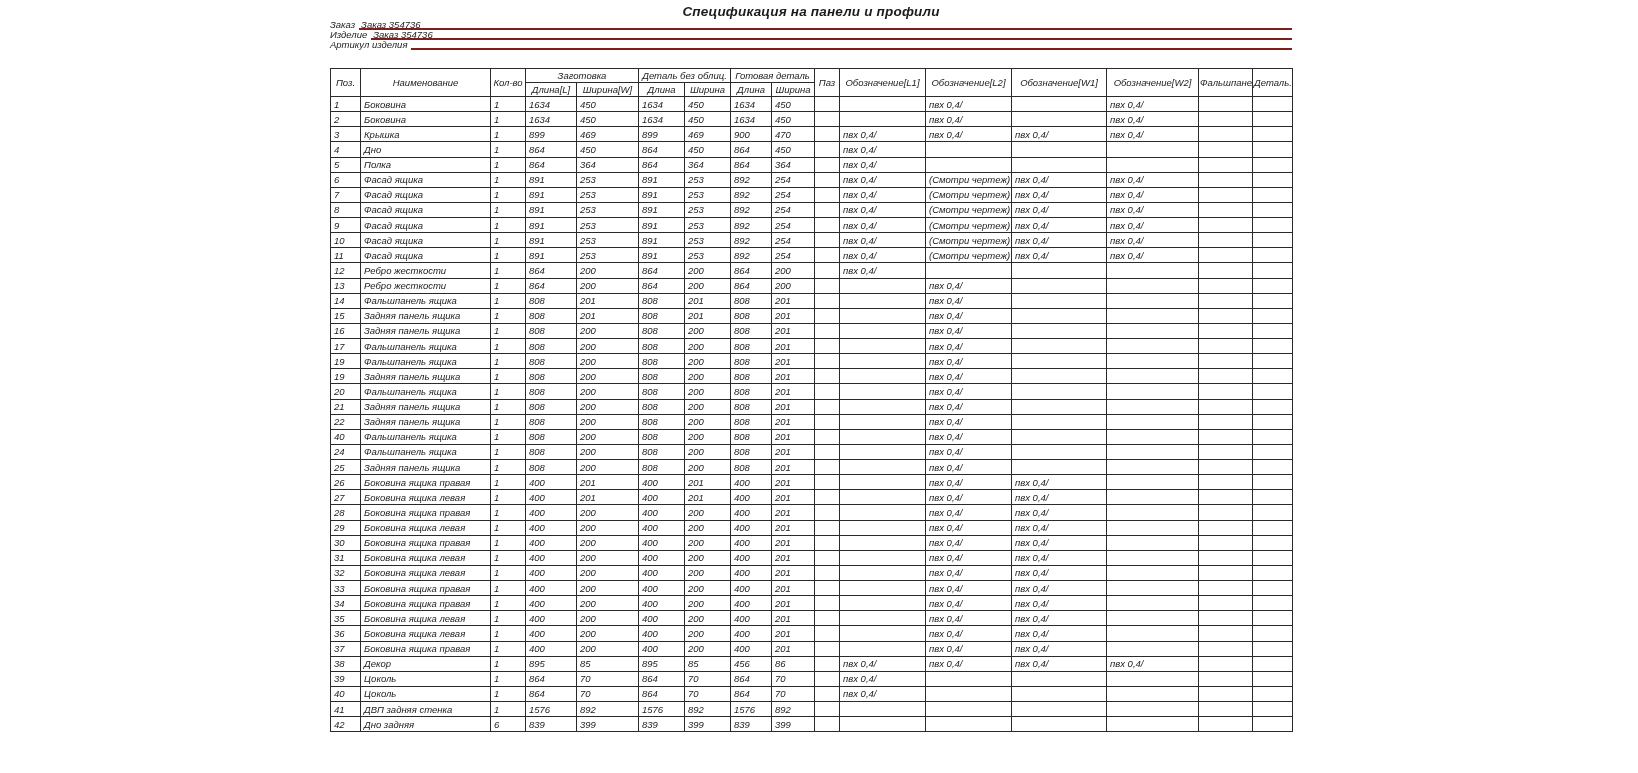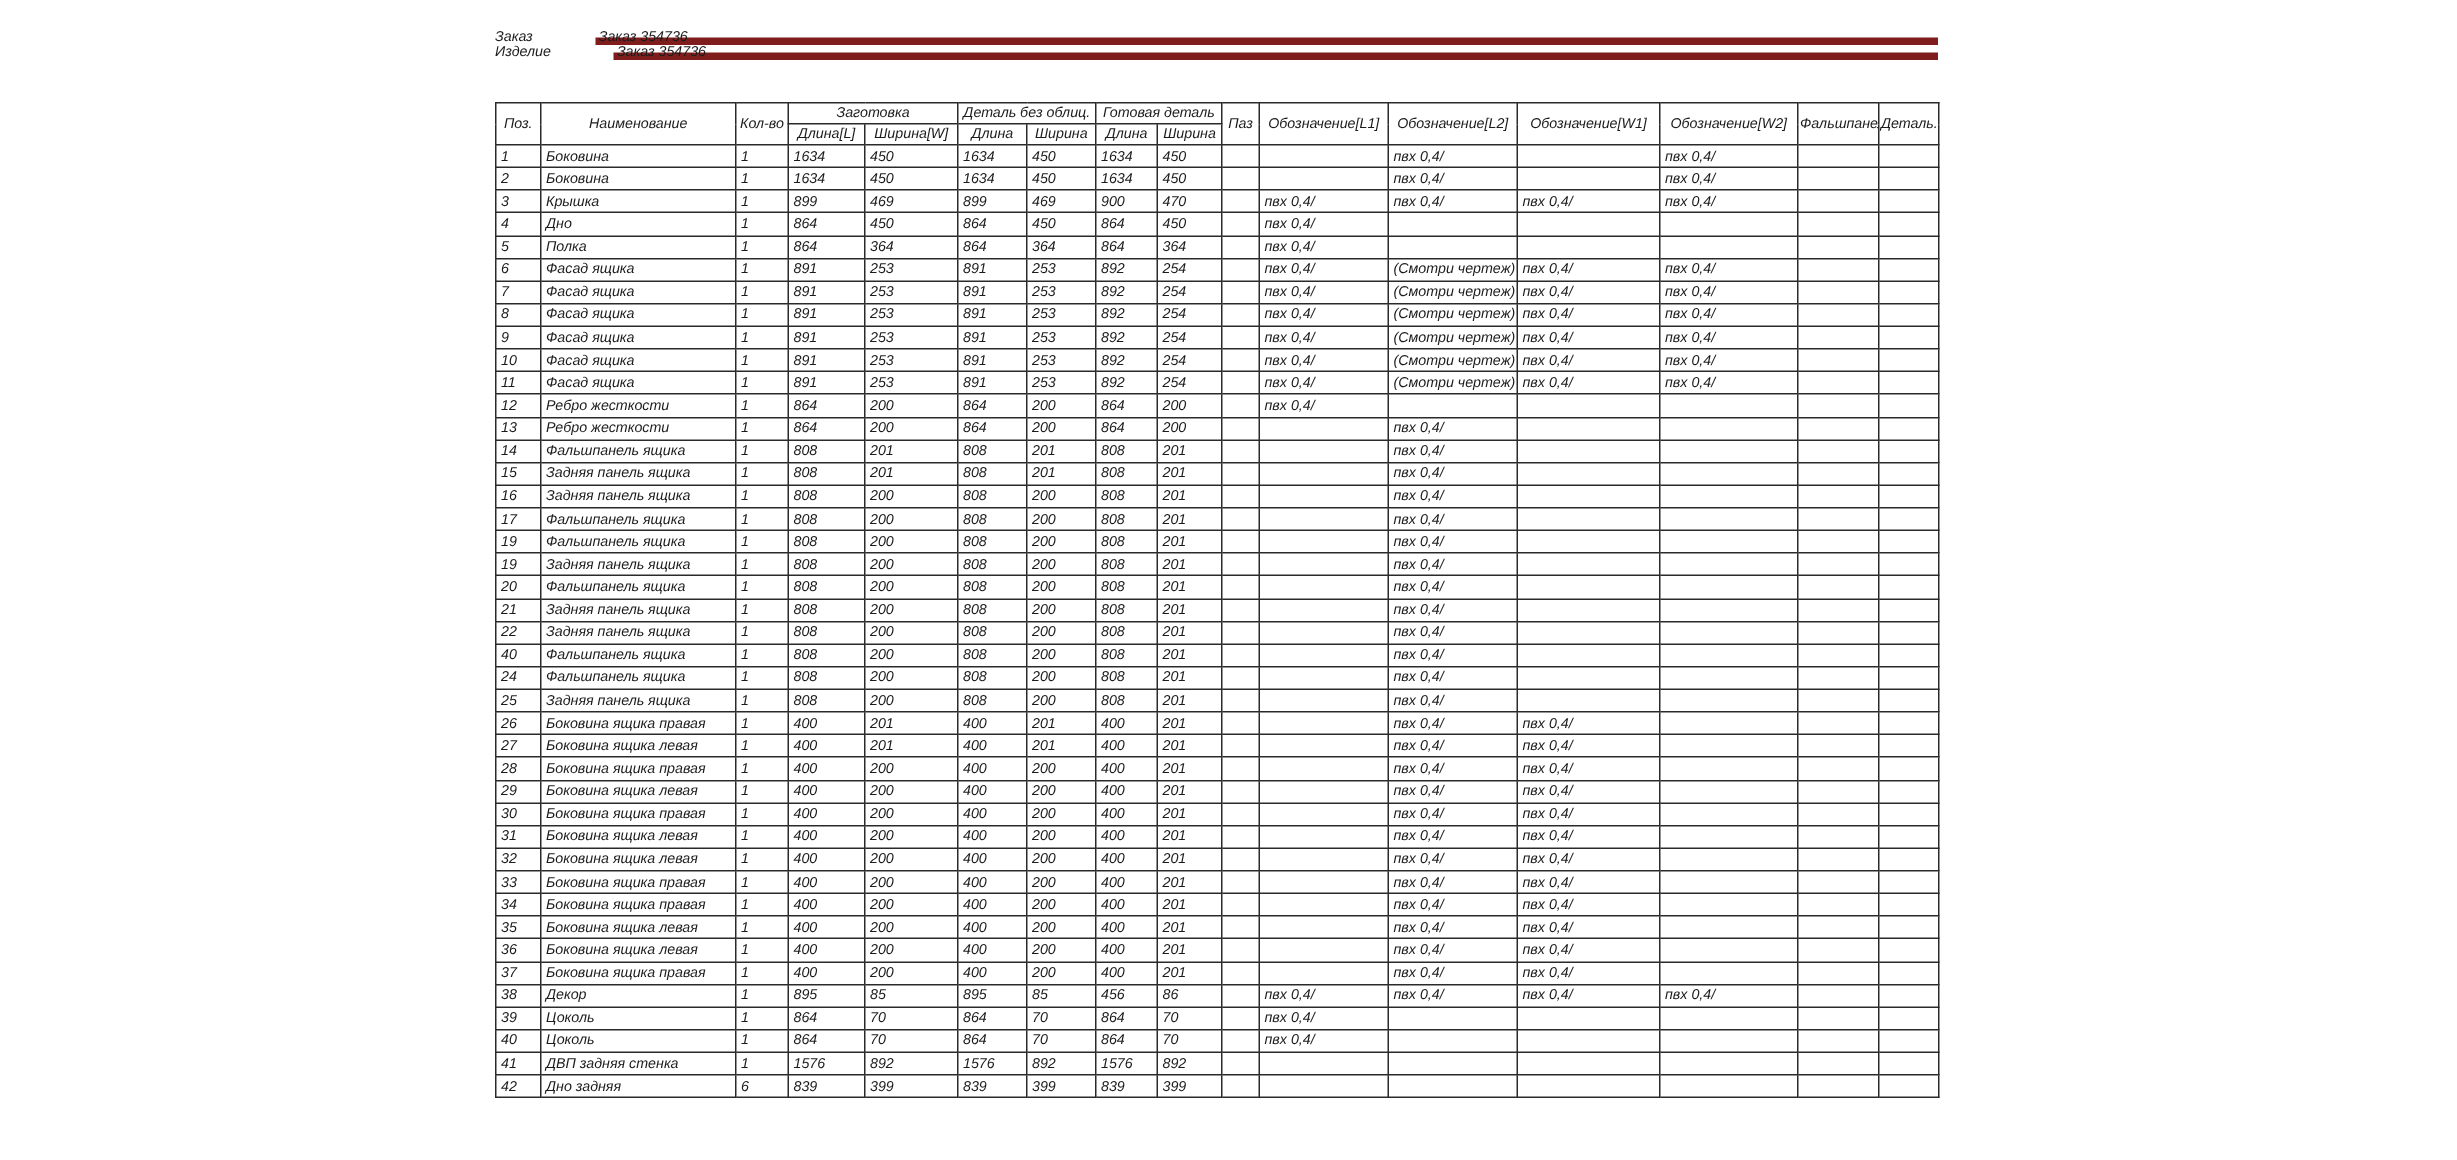--- a/index.html
+++ b/index.html
@@ -13,22 +13,22 @@
     text-align:center; font-size:13.5px; font-weight:bold; font-style:italic;
     letter-spacing:.2px;
   }
 
   .info-line {
     position:absolute; left:330px; width:962px; height:10px;
     display:flex; align-items:flex-end; font-size:9.5px; line-height:10px;
   }
   .info-line .lbl { white-space:nowrap; padding-right:4px; }
   .info-line .val-wrap {
-    flex:1; border-bottom:5px solid #7f1d1d; white-space:nowrap;
-    padding-left:2px; height:11px; line-height:11px;margin-left:38px;
+    flex:1; border-bottom:2px solid #7f1d1d; white-space:nowrap;
+    padding-left:2px; height:11px; line-height:11px;
   }
   #line1 { top:20px; }
   #line2 { top:30px; }
   #line3 { top:40px; }
 
   table.spec {
     position:absolute; left:330px; top:68px; width:962px;
     border-collapse:collapse; table-layout:fixed;
     font-size:9.5px; font-style:italic;padding-left:44px;
   }
@@ -41,28 +41,33 @@
   }
   table.spec tbody td {
     height:15.14px; padding:0 0 0 3px; text-align:left; vertical-align:middle;
   }
 </style>
 </head>
 <body>
 
 <div class="page">
 
+  <div class="doc-title">Спецификация на панели и профили</div>
 
   <div class="info-line" id="line1">
     <span class="lbl">Заказ</span>
     <span class="val-wrap">Заказ 354736</span>
   </div>
   <div class="info-line" id="line2">
     <span class="lbl">Изделие</span>
     <span class="val-wrap">Заказ 354736</span>
+  </div>
+  <div class="info-line" id="line3">
+    <span class="lbl">Артикул изделия</span>
+    <span class="val-wrap"></span>
   </div>
 
   <table class="spec">
     <colgroup>
       <col style="width:30px">
         <col style="width:130px">
         <col style="width:35px">
       <col style="width:51px">
         <col style="width:62px">
       <col style="width:46px">

